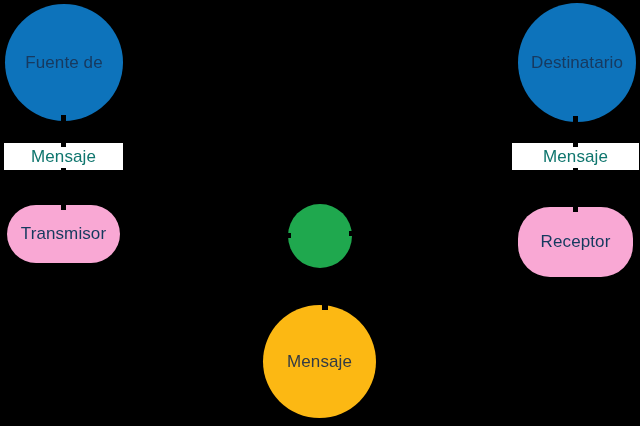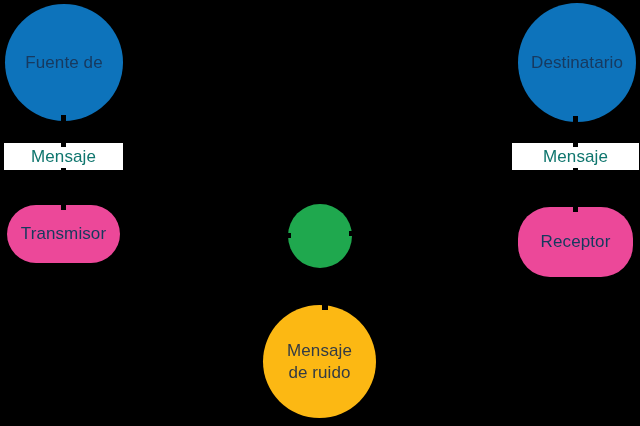--- a/index.html
+++ b/index.html
@@ -22,21 +22,21 @@
     align-items: center;
     justify-content: center;
     text-align: center;
     box-sizing: border-box;
   }
   .circle { border-radius: 50%; }
   .pill   { border-radius: 32px; }
   .rect   { border-radius: 0; }
 
   .blue-circle  { background: #0d73bb; color: #173a60; }
-  .cyan-pill    { background: #ec4899; color: #143a5e; }
+  .cyan-pill    { background: #f9a8d4; color: #143a5e; }
   .green-circle { background: #1fa84e; }
   .yellow-circle{ background: #fcb813; color: #333b44; }
   .white-box    { background: #ffffff; color: #0f766e; }
 
   .lbl { font-size: 17px; line-height: 1.28; letter-spacing: 0.1px; }
   .lbl .ln { display: block; }
 
   
   #node-source       { left: 5px;   top: 4px;   width: 118px; height: 117px; }
   
@@ -83,21 +83,20 @@
 
   <div id="node-transmitter" class="node pill cyan-pill">
     <div class="lbl">Transmisor</div>
   </div>
 
   <div id="node-channel" class="node circle green-circle"></div>
 
   <div id="node-noise" class="node circle yellow-circle">
     <div class="lbl">
       <span class="ln">Mensaje</span>
-      <span class="ln">de ruido</span>
     </div>
   </div>
 
   <div id="node-receiver" class="node pill cyan-pill">
     <div class="lbl">Receptor</div>
   </div>
 
   <div id="node-message-right" class="node rect white-box">
     <div class="lbl">Mensaje</div>
   </div>

